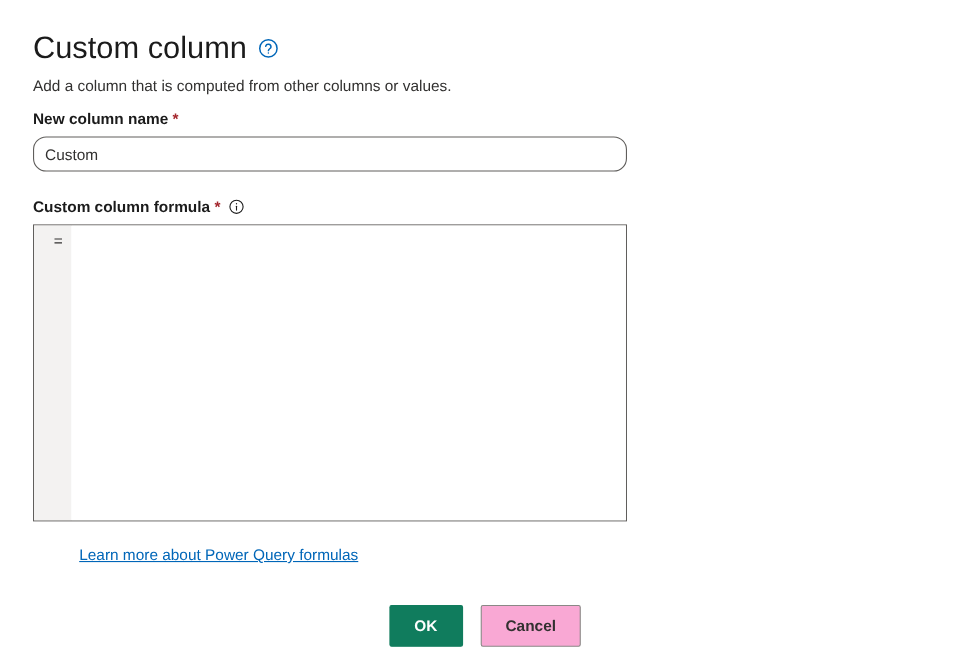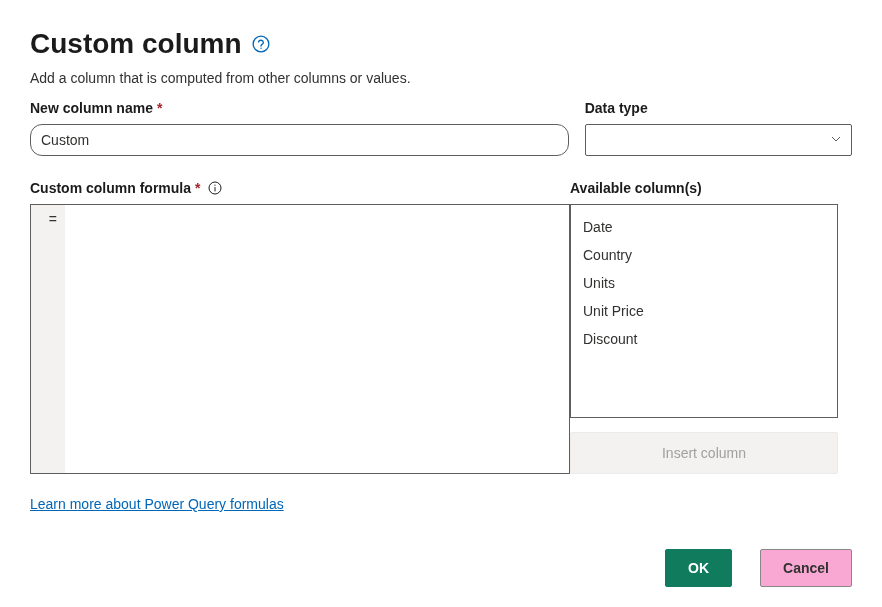--- a/index.html
+++ b/index.html
@@ -14,21 +14,21 @@
       width: 882px;
     }
     .header {
       display: flex;
       align-items: center;
       gap: 10px;
       margin-bottom: 10px;
     }
     .title {
       font-size: 28px;
-      font-weight: 700;
+      font-weight: 400;
       color: #1b1b1b;
     }
     .help-icon {
       width: 18px;
       height: 18px;
       color: #0066b8;
       display: flex;
       align-items: center;
       justify-content: center;
     }
@@ -93,20 +93,21 @@
     }
     .info-icon {
       width: 14px;
       height: 14px;
       color: #1b1b1b;
       display: inline-flex;
       margin-left: 4px;
     }
     .main-row {
       display: flex;
+      gap: 16px;
       align-items: flex-start;
     }
     .formula-area {
       width: 540px;
       height: 270px;
       border: 1px solid #605e5c;
       display: flex;
       background: #fff;
     }
     .formula-gutter {
@@ -146,25 +147,26 @@
       font-size: 14px;
       font-weight: 400;
       cursor: default;
     }
     .learn-link {
       display: inline-block;
       margin-top: 22px;
       font-size: 14px;
       color: #0066b8;
       text-decoration: underline;
+      margin-left: 42px;
     }
     .footer {
       display: flex;
-      justify-content: flex-end;
-      gap: 28px;
+      justify-content: center;
+      gap: 16px;
       margin-top: 36px;
     }
     .btn {
       height: 38px;
       padding: 0 22px;
       border-radius: 2px;
       font-size: 14px;
       font-weight: 600;
       cursor: pointer;
     }
@@ -195,31 +197,20 @@
 
 <p class="subtitle">Add a column that is computed from other columns or values.</p>
 
 <div class="form-row-1">
   <div class="col-left">
     <div class="field-label">
       <span>New column name</span>
       <span class="required">*</span>
     </div>
     <input type="text" class="text-input" value="Custom" style="">
-  </div>
-  <div class="col-right">
-    <div class="field-label">Data type</div>
-    <div class="select-wrap">
-      <div class="select-input"></div>
-      <span class="chevron-down">
-        <svg viewBox="0 0 12 12" width="12" height="12" fill="none" stroke="currentColor" stroke-width="1">
-          <path d="M2 4 L6 8 L10 4"></path>
-        </svg>
-      </span>
-    </div>
   </div>
 </div>
 
 <div class="main-row">
   <div>
     <div class="field-label">
       <span>Custom column formula</span>
       <span class="required">*</span>
       <span class="info-icon">
         <svg viewBox="0 0 14 14" width="14" height="14" fill="none" stroke="currentColor" stroke-width="1">
@@ -229,29 +220,18 @@
         </svg>
       </span>
     </div>
     <div class="formula-area">
       <div class="formula-gutter">=</div>
       <div class="formula-input"></div>
     </div>
     <a href="#" class="learn-link">Learn more about Power Query formulas</a>
   </div>
 
-  <div>
-    <div class="field-label">Available column(s)</div>
-    <div class="available-list">
-      <div class="available-item">Date</div>
-      <div class="available-item">Country</div>
-      <div class="available-item">Units</div>
-      <div class="available-item">Unit Price</div>
-      <div class="available-item">Discount</div>
-    </div>
-    <button class="insert-btn" disabled="">Insert column</button>
-  </div>
 </div>
 
 <div class="footer">
   <button class="btn btn-primary">OK</button>
   <button class="btn btn-secondary">Cancel</button>
 </div>
 
 </body></html>

